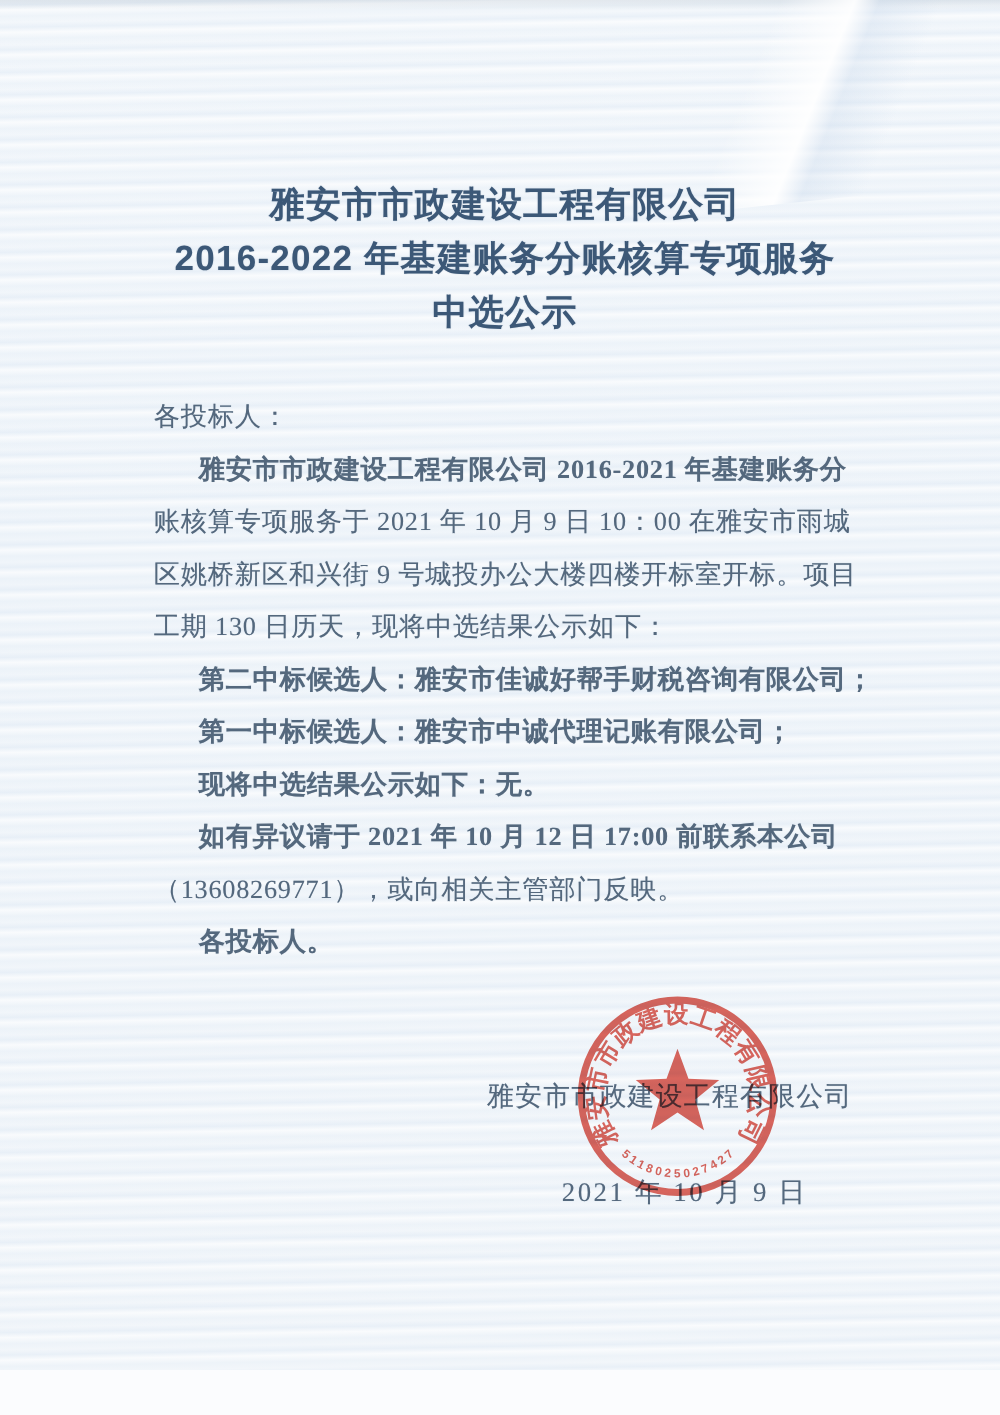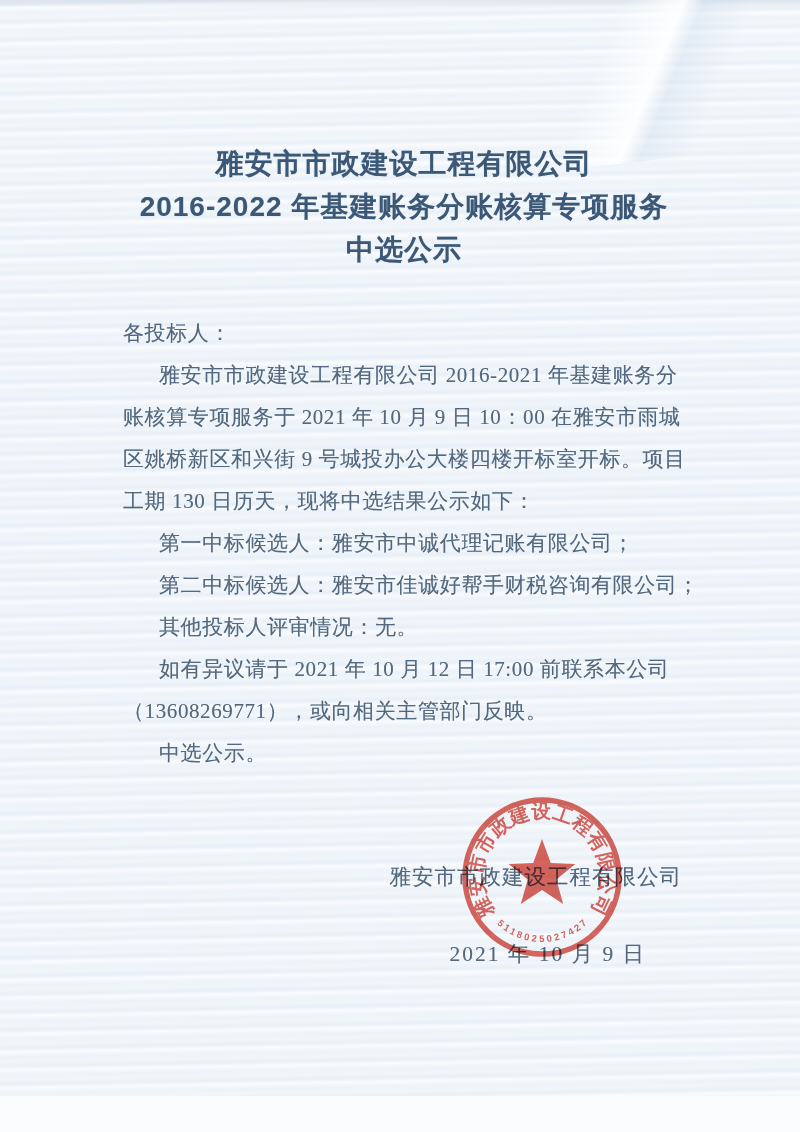--- a/index.html
+++ b/index.html
@@ -61,21 +61,21 @@
   .body-block{
     position:absolute;
     left:123px;top:312px;width:568px;
     font-size:21px;
     line-height:42px;
     color:#54687d;
     letter-spacing:0.6px;
     text-shadow:0 0 0.6px rgba(90,115,140,0.4);
   }
   .bline{height:42px;white-space:nowrap;}
-  .indent{padding-left:36px;}
+  .indent{padding-left:36px;font-weight:bold;}
   .sign-block{
     position:absolute;
     right:118px;top:860px;
     text-align:right;
     font-size:21.5px;
     color:#54687d;
     letter-spacing:1px;
     text-shadow:0 0 0.6px rgba(90,115,140,0.4);
   }
   .sign-company{height:44px;line-height:34px;}
@@ -105,26 +105,26 @@
     <div>2016-2022 年基建账务分账核算专项服务</div>
     <div>中选公示</div>
   </div>
 
   <div class="body-block">
     <div class="bline">各投标人：</div>
     <div class="bline indent">雅安市市政建设工程有限公司 2016-2021 年基建账务分</div>
     <div class="bline">账核算专项服务于 2021 年 10 月 9 日 10：00 在雅安市雨城</div>
     <div class="bline">区姚桥新区和兴街 9 号城投办公大楼四楼开标室开标。项目</div>
     <div class="bline">工期 130 日历天，现将中选结果公示如下：</div>
+    <div class="bline indent">第二中标候选人：雅安市佳诚好帮手财税咨询有限公司；</div>
     <div class="bline indent">第一中标候选人：雅安市中诚代理记账有限公司；</div>
-    <div class="bline indent">第二中标候选人：雅安市佳诚好帮手财税咨询有限公司；</div>
-    <div class="bline indent">其他投标人评审情况：无。</div>
+    <div class="bline indent">现将中选结果公示如下：无。</div>
     <div class="bline indent">如有异议请于 2021 年 10 月 12 日 17:00 前联系本公司</div>
     <div class="bline">（13608269771），或向相关主管部门反映。</div>
-    <div class="bline indent">中选公示。</div>
+    <div class="bline indent">各投标人。</div>
   </div>
 
   <div class="sign-block">
     <div class="sign-company">雅安市市政建设工程有限公司</div>
     <div class="sign-date">2021 年 10 月 9 日</div>
   </div>
 
   <svg class="seal" viewBox="0 0 180 180">
     <defs>
       <path id="sealTopArc" d="M 43.5 126.3 A 59 59 0 1 1 136.5 126.3" fill="none"></path>

